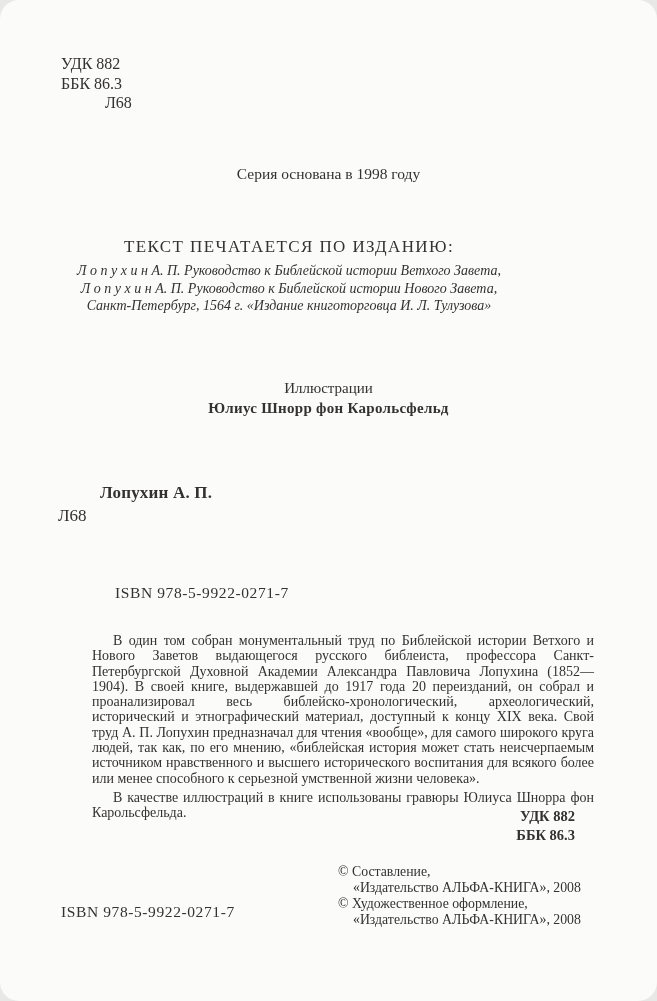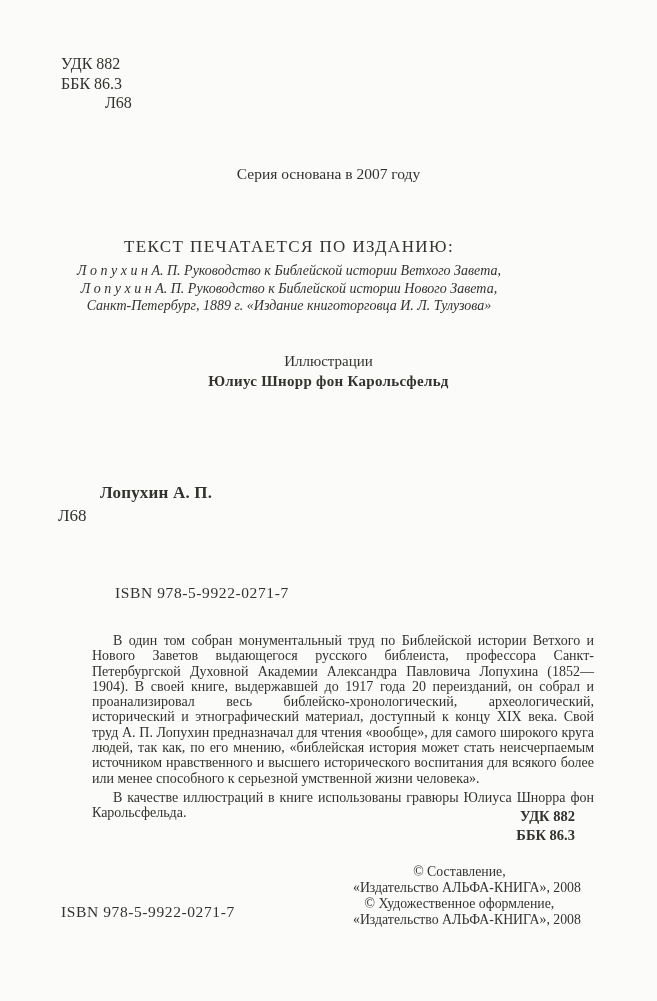--- a/index.html
+++ b/index.html
@@ -4,69 +4,70 @@
 <style>
   html, body { margin:0; padding:0; background:#e8e8e6; }
   .page {
     position:relative;
     width:657px; height:1001px;
     margin:0 auto;
     background:#fbfbf9;
     font-family:"Liberation Serif", serif;
     color:#33322f;
     overflow:hidden;
+    border-radius:19px;
   }
 
   .top-codes { position:absolute; left:61px; top:54px; font-size:16px; line-height:19.5px; white-space:nowrap; }
   .top-codes .author-code { padding-left:44px; }
 
   .series { position:absolute; left:0; top:165px; width:657px; text-align:center; font-size:15.5px; }
 
   .edition { position:absolute; left:0; top:237px; width:578px; text-align:center; }
   .ed-heading { font-size:17px; letter-spacing:1.4px; margin-bottom:5px; }
   .ed-line { font-style:italic; font-size:14px; line-height:17.6px; }
 
-  .illustr { position:absolute; left:0; top:352px; width:657px; text-align:center; font-size:15px; line-height:19.5px; }
+  .illustr { position:absolute; left:0; top:379px; width:657px; text-align:center; font-size:15px; line-height:19.5px; }
   .artist { font-weight:bold; font-size:15px; letter-spacing:0.3px; }
 
   .catalog { position:absolute; left:100px; top:483px; width:498px; font-size:17px; line-height:20.8px; }
   .cat-author { font-weight:bold; letter-spacing:0.2px; }
   .cat-code { position:absolute; left:-42px; top:23px; }
   .cat-desc { text-align:justify; text-indent:36px; }
 
   .isbn-mid { position:absolute; left:115px; top:584px; font-size:15.5px; letter-spacing:0.6px; }
 
   .annotation { position:absolute; left:88px; top:629px; width:510px; font-size:14px; line-height:15.3px; text-align:justify; }
   .annotation p { margin:4px; text-indent:21px; }
 
   .bottom-codes { position:absolute; right:82px; top:807px; text-align:right; font-weight:bold; font-size:14.5px; line-height:18.5px; white-space:nowrap; }
 
-  .copyright { position:absolute; left:338px; top:864px; font-size:13.8px; line-height:16px; white-space:nowrap;text-align:center; }
+  .copyright { position:absolute; left:338px; top:864px; font-size:13.8px; line-height:16px; white-space:nowrap; }
   .copyright .indent { padding-left:15px; }
 
   .isbn-bottom { position:absolute; left:61px; top:903px; font-size:15.5px; letter-spacing:0.6px; }
 </style>
 </head>
 <body>
 
 <div class="page">
 
   <div class="top-codes">
     <div>УДК 882</div>
     <div>ББК 86.3</div>
     <div class="author-code">Л68</div>
   </div>
 
-  <div class="series">Серия основана в 2007 году</div>
+  <div class="series">Серия основана в 1998 году</div>
 
   <div class="edition">
     <div class="ed-heading">ТЕКСТ ПЕЧАТАЕТСЯ ПО ИЗДАНИЮ:</div>
     <div class="ed-line">Л о п у х и н А. П. Руководство к Библейской истории Ветхого Завета,</div>
     <div class="ed-line">Л о п у х и н А. П. Руководство к Библейской истории Нового Завета,</div>
-    <div class="ed-line">Санкт-Петербург, 1889 г. «Издание книготорговца И. Л. Тулузова»</div>
+    <div class="ed-line">Санкт-Петербург, 1564 г. «Издание книготорговца И. Л. Тулузова»</div>
   </div>
 
   <div class="illustr">
     <div>Иллюстрации</div>
     <div class="artist">Юлиус Шнорр фон Карольсфельд</div>
   </div>
 
   <div class="catalog">
     <div class="cat-author">Лопухин А. П.</div>
     <div class="cat-code">Л68</div>

